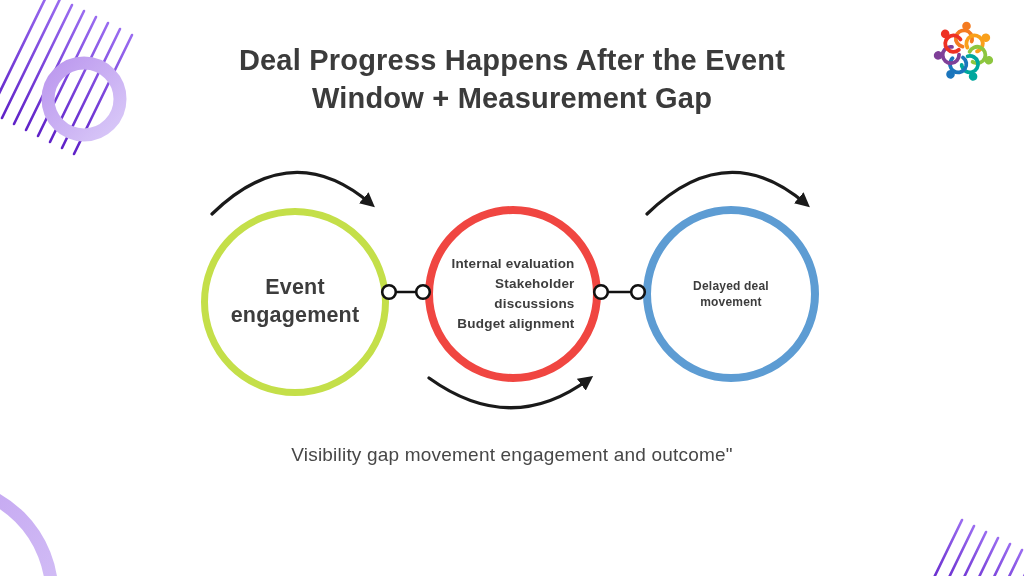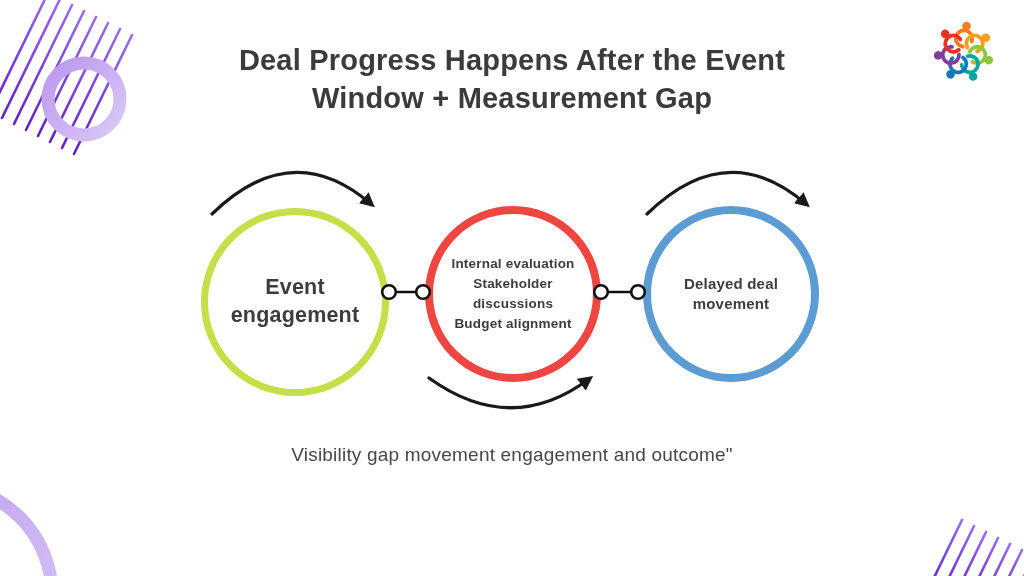--- a/index.html
+++ b/index.html
@@ -23,22 +23,22 @@
     display:flex;align-items:center;justify-content:center;z-index:2;
   }
   .circle .node-label{
     white-space:pre-line;text-align:center;font-weight:700;color:#3d3d3d;
     letter-spacing:.2px;
   }
   .circle.green{left:201px;top:208px;width:188px;height:188px;border:7px solid #c4df49;}
   .circle.red{left:425px;top:206px;width:176px;height:176px;border:8px solid #f04641;}
   .circle.blue{left:643px;top:206px;width:176px;height:176px;border:8px solid #5d9cd3;}
   .circle.green .node-label{font-size:21.5px;line-height:1.3;}
-  .circle.red .node-label{font-size:13.5px;line-height:1.5;}
-  .circle.blue .node-label{font-size:15px;line-height:1.35;}
+  .circle.red .node-label{font-size:13.5px;line-height:1.5;text-align:right;}
+  .circle.blue .node-label{font-size:12px;line-height:1.35;}
   
   .overlay{position:absolute;inset:0;z-index:3;pointer-events:none;}
   
   .quote{
     position:absolute;top:444px;left:0;width:100%;text-align:center;
     font-size:19px;font-weight:400;color:#474747;letter-spacing:.2px;z-index:1;
   }
   .statement{
     position:absolute;top:508px;left:0;width:100%;text-align:center;
     font-size:19.5px;font-weight:700;color:#2e2e2e;letter-spacing:.2px;z-index:1;

